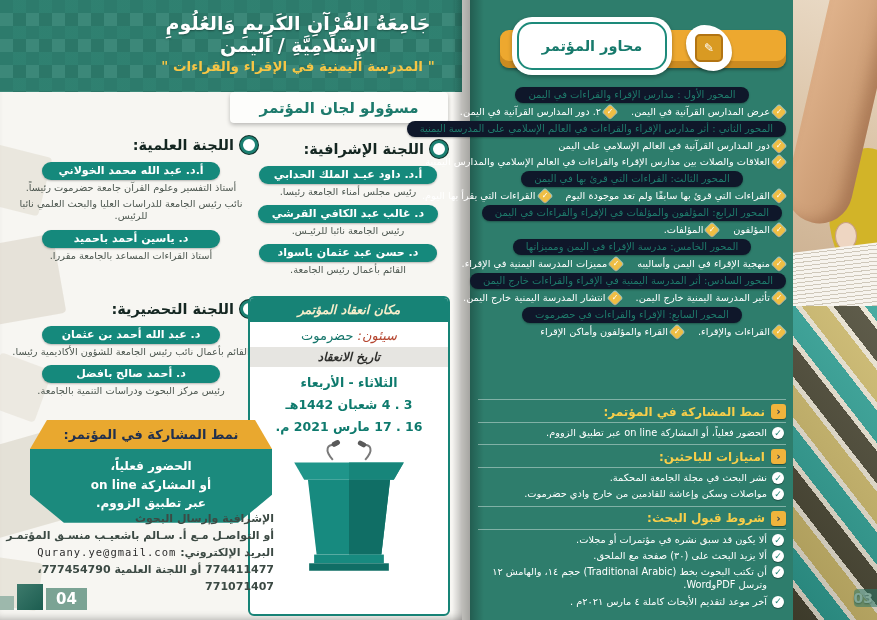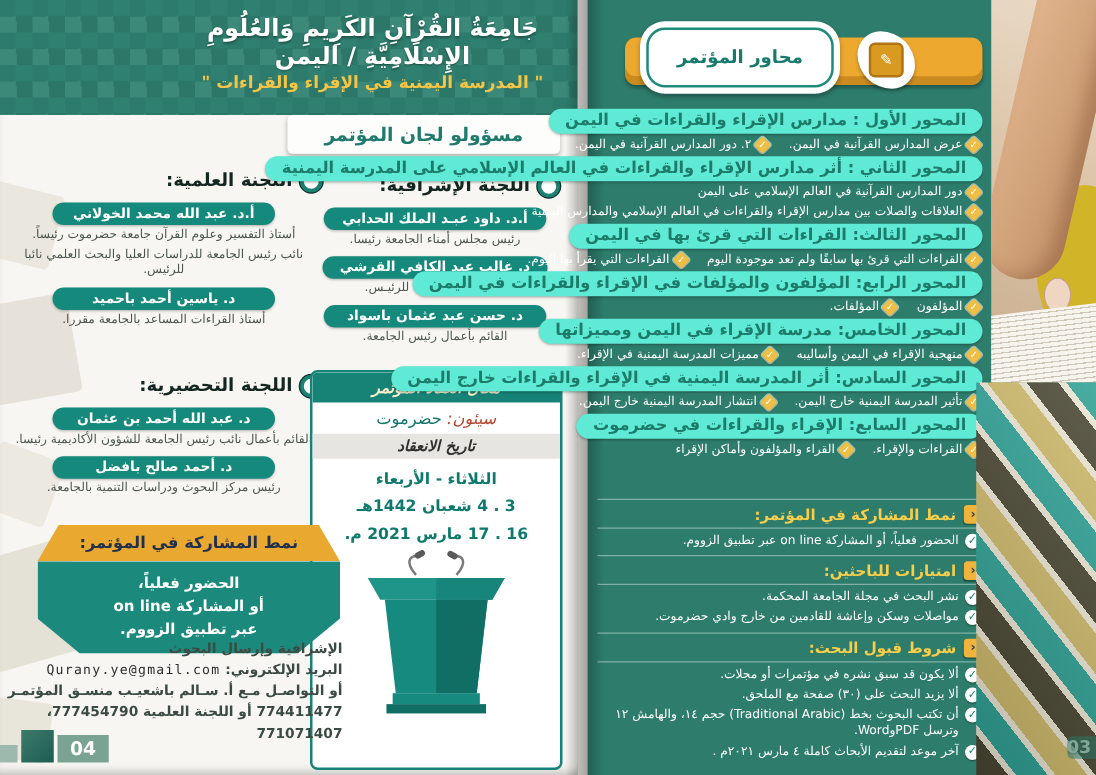--- a/index.html
+++ b/index.html
@@ -57,21 +57,21 @@
     box-shadow:inset 0 -7px 0 rgba(140,85,10,.35),0 2px 3px rgba(0,0,0,.3);}
   .medallion{position:absolute;left:42px;top:17px;width:160px;height:58px;background:#fff;border-radius:20px;
     box-shadow:0 2px 4px rgba(0,0,0,.3);display:flex;align-items:center;justify-content:center;}
   .medallion::before{content:"";position:absolute;inset:5px;border:2px solid #1d8a7a;border-radius:15px;}
   .medallion span{position:relative;color:#177a6c;font-weight:bold;font-size:14.5px;}
   .b-icon{position:absolute;left:216px;top:25px;width:46px;height:46px;background:#fff;border-radius:40% 60% 40% 60%;
     box-shadow:0 2px 3px rgba(0,0,0,.3);display:flex;align-items:center;justify-content:center;}
   .b-icon .inner{width:24px;height:24px;background:#d99a22;border-radius:5px;border:2px solid #b27413;
     color:#fff;font-size:12px;display:flex;align-items:center;justify-content:center;font-weight:bold;}
   .axes{position:absolute;left:8px;top:85px;width:308px;direction:rtl;}
-  .axis-pill{display:table;margin:2px auto;background:#5eead4;color:#1e7a6b;font-weight:bold;font-size:13px;
+  .axis-pill{display:table;margin:2px auto;background:#0f172a;color:#1e7a6b;font-weight:normal;font-size:10px;
     border-radius:12px;padding:2px 13px 3px;white-space:nowrap;box-shadow:0 1px 2px rgba(0,0,0,.3);}
   .b-row{display:flex;direction:rtl;align-items:center;gap:16px;margin:2px 2px 3px;color:#fff;font-size:9.8px;min-height:13px;}
   .b-item{display:flex;align-items:center;gap:4px;white-space:nowrap;}
   .award{position:relative;width:10px;height:10px;background:#efbe45;transform:rotate(45deg);border-radius:2px;
     box-shadow:0 0 0 1px #fff8,1px 1px 1px rgba(0,0,0,.4);flex:0 0 auto;}
   .award i{position:absolute;inset:0;transform:rotate(-45deg);font-style:normal;color:#fff;font-size:8px;line-height:10px;text-align:center;font-weight:bold;}
   .sections{position:absolute;left:8px;top:394px;width:308px;direction:rtl;}
   .sec{border-top:1px solid rgba(255,255,255,.4);margin-top:5px;padding-top:4px;}
   .sec-head{display:flex;align-items:center;gap:6px;border-bottom:1px solid rgba(255,255,255,.4);padding-bottom:3px;margin-bottom:3px;}
   .chev{width:15px;height:15px;background:#f0b43c;border-radius:3px;color:#243b55;font-weight:bold;font-size:10px;
@@ -82,21 +82,21 @@
     display:flex;align-items:center;justify-content:center;box-shadow:0 1px 1px rgba(0,0,0,.35);flex:0 0 auto;margin-top:1px;}
   
   .photo{position:absolute;right:0;top:0;width:84px;height:306px;overflow:hidden;
     background:linear-gradient(200deg,#eadbc7 0%,#dcc5a9 45%,#c9ad8d 100%);}
   .goldblob{position:absolute;right:-30px;top:148px;width:78px;height:130px;background:#d2b428;border-radius:50%;}
   .finger{position:absolute;left:16px;top:-40px;width:66px;height:266px;background:linear-gradient(100deg,#e3b68f,#c2926a);
     border-radius:40px;transform:rotate(13deg);box-shadow:inset -10px 0 14px rgba(120,70,40,.35);}
   .nail{position:absolute;left:42px;top:222px;width:20px;height:26px;background:#eed6c2;border-radius:50%;border:1px solid #c9a083;}
   .bookp{position:absolute;left:-10px;bottom:-8px;width:120%;height:66px;transform:rotate(-7deg);
     background:repeating-linear-gradient(0deg,#f7f4ee 0 3px,#cfc8ba 3px 4px);}
-  .ornament{position:absolute;right:0;top:306px;width:96px;height:314px;overflow:hidden;
+  .ornament{position:absolute;right:0;top:306px;width:84px;height:314px;overflow:hidden;
     background:repeating-linear-gradient(52deg,#4a4733 0 20px,#ece5d3 20px 25px,#2fa195 25px 45px,#ece5d3 45px 50px,#cdb96a 50px 70px,#ece5d3 70px 75px);}
   .ornament::after{content:"";position:absolute;inset:0;background:linear-gradient(52deg,rgba(0,0,0,.18),rgba(255,255,255,.12));}
   .pageno-r{position:absolute;right:4px;bottom:14px;display:flex;align-items:center;gap:4px;z-index:2;}
   .pageno-r .tile{width:42px;height:18px;background:#2c7668;display:inline-block;order:2;}
   .pageno-r .no{color:#e8e3d2;font-weight:bold;font-size:14px;text-shadow:0 1px 2px rgba(0,0,0,.5);order:1;}
 </style>
 </head>
 <body>
 
 <div class="stage">
@@ -173,25 +173,25 @@
       <div class="part-gold">نمط المشاركة في المؤتمر:</div>
       <div class="part-teal" id="part-lines">
           <div>الحضور فعلياً،</div>
           <div>أو المشاركة on line</div>
           <div>عبر تطبيق الزووم.</div>
         </div>
     </div>
 
     <div class="contact">
       <div>الإشرافية وإرسال البحوث</div>
+      <div>أو التواصـل مـع أ. سـالم باشعيـب منسـق المؤتمـر</div>
       <div>
         <span>البريد الإلكتروني:</span>
         <span class="email">Qurany.ye@gmail.com</span>
       </div>
-      <div>أو التواصـل مـع أ. سـالم باشعيـب منسـق المؤتمـر</div>
       <div>774411477 أو اللجنة العلمية 777454790، 771071407</div>
     </div>
 
     <div class="pageno-l">
       <span class="sq1"></span>
       <span class="sq2"></span>
       <span class="no">04</span>
     </div>
   </section>
 

